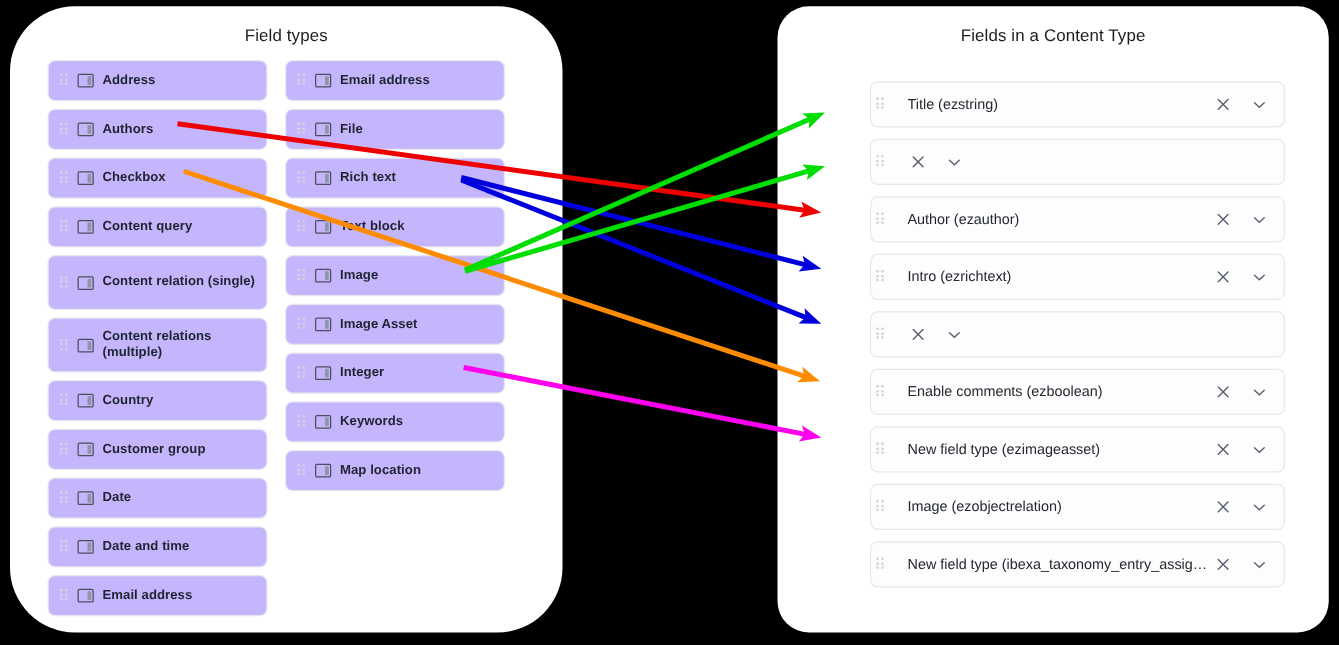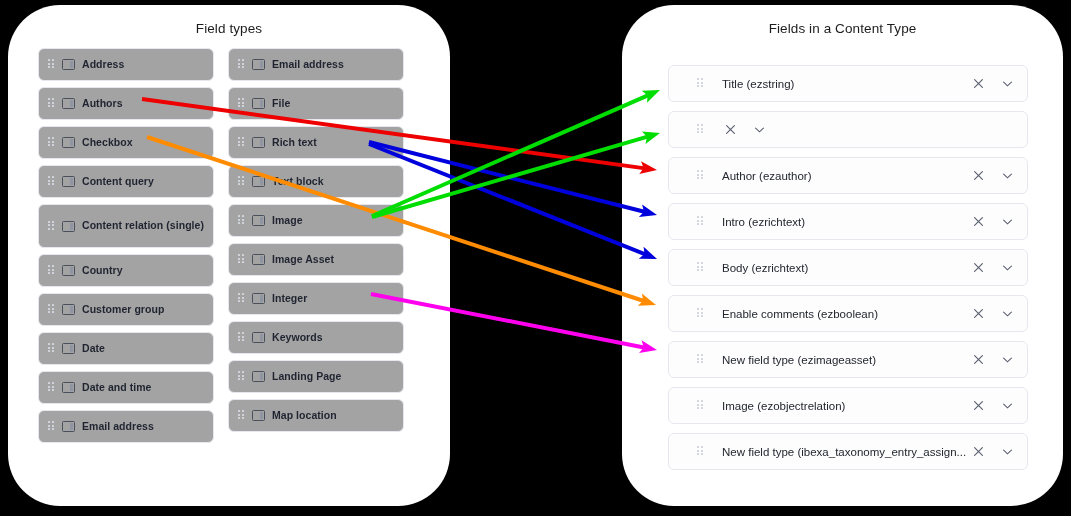--- a/index.html
+++ b/index.html
@@ -12,21 +12,21 @@
   #stage { position: relative; width: 1071px; height: 516px; background:#000; }
 
   
   .panel {
     position: absolute;
     background: #ffffff;
     border-radius: 52px;
     overflow: hidden;
   }
   #panel-left  { left: 8px;   top: 5px; width: 442px; height: 501px; }
-  #panel-right { left: 622px; top: 5px; width: 441px; height: 501px; }
+  #panel-right { left: 622px; top: 5px; width: 441px; height: 501px; border-radius: 25px; }
 
   .panel-title {
     position: absolute; top: 16px; left: 0; width: 100%;
     text-align: center;
     font-size: 13.5px;
     color: #1c1c1c;
     font-weight: 400;
     letter-spacing: .1px;
   }
 
@@ -34,21 +34,21 @@
   .ft-columns {
     position: absolute; top: 43px; left: 30px;
     width: 382px;
     display: flex; gap: 14px;
   }
   .ft-col { width: 176px; display: flex; flex-direction: column; gap: 6px; }
 
   .ft-card {
     position: relative;
     min-height: 33px;
-    background: #a3a3a3;
+    background: #c4b5fd;
     border: 1px solid #e6e8ee;
     border-radius: 6px;
     display: flex; align-items: center;
     padding: 6px 8px 6px 9px;
     gap: 7px;
   }
   .ft-card.tall { min-height: 44px; }
 
   .grip {
     flex: 0 0 auto;
@@ -88,22 +88,23 @@
     position: absolute; top: 60px; left: 46px;
     width: 360px;
     display: flex; flex-direction: column; gap: 9px;
   }
   .cf-card {
     height: 37px;
     background: #fdfdfe;
     border: 1px solid #e6e8ee;
     border-radius: 6px;
     display: flex; align-items: center;
-    padding: 0 12px 0 28px;
+    padding: 0 12px 0 4px;
     gap: 0;
+    margin-left: 28px;
   }
   .cf-grip {
     flex: 0 0 auto;
     width: 7px; height: 11px;
     display: grid;
     grid-template-columns: 2px 2px;
     grid-template-rows: 2px 2px 2px;
     gap: 1.5px 2px;
     margin-right: 18px;
   }
@@ -194,20 +195,32 @@
               <i></i>
               <i></i>
               <i></i>
               <i></i>
               <i></i>
               <i></i>
             </span>
             <span class="ft-icon"></span>
             <span class="ft-label">Content relation (single)</span>
           </div>
+          <div class="ft-card tall">
+            <span class="grip">
+              <i></i>
+              <i></i>
+              <i></i>
+              <i></i>
+              <i></i>
+              <i></i>
+            </span>
+            <span class="ft-icon"></span>
+            <span class="ft-label">Content relations (multiple)</span>
+          </div>
           <div class="ft-card">
             <span class="grip">
               <i></i>
               <i></i>
               <i></i>
               <i></i>
               <i></i>
               <i></i>
             </span>
             <span class="ft-icon"></span>
@@ -351,32 +364,20 @@
             <span class="grip">
               <i></i>
               <i></i>
               <i></i>
               <i></i>
               <i></i>
               <i></i>
             </span>
             <span class="ft-icon"></span>
             <span class="ft-label">Keywords</span>
-          </div>
-          <div class="ft-card">
-            <span class="grip">
-              <i></i>
-              <i></i>
-              <i></i>
-              <i></i>
-              <i></i>
-              <i></i>
-            </span>
-            <span class="ft-icon"></span>
-            <span class="ft-label">Landing Page</span>
           </div>
           <div class="ft-card">
             <span class="grip">
               <i></i>
               <i></i>
               <i></i>
               <i></i>
               <i></i>
               <i></i>
             </span>
@@ -483,21 +484,20 @@
         </div>
         <div class="cf-card">
           <span class="cf-grip">
             <i></i>
             <i></i>
             <i></i>
             <i></i>
             <i></i>
             <i></i>
           </span>
-          <span class="cf-label">Body (ezrichtext)</span>
           <span class="cf-actions">
             <span class="icon-btn">
               <svg width="13" height="13" viewBox="0 0 13 13" fill="none" stroke="currentColor" stroke-width="1.15" stroke-linecap="round">
                 <path d="M2.6 2.6 L10.4 10.4 M10.4 2.6 L2.6 10.4"></path>
               </svg>
             </span>
             <span class="icon-btn">
               <svg width="13" height="13" viewBox="0 0 13 13" fill="none" stroke="currentColor" stroke-width="1.15" stroke-linecap="round">
                 <path d="M2.6 5.2 L6.5 8.8 L10.4 5.2"></path>
               </svg>

